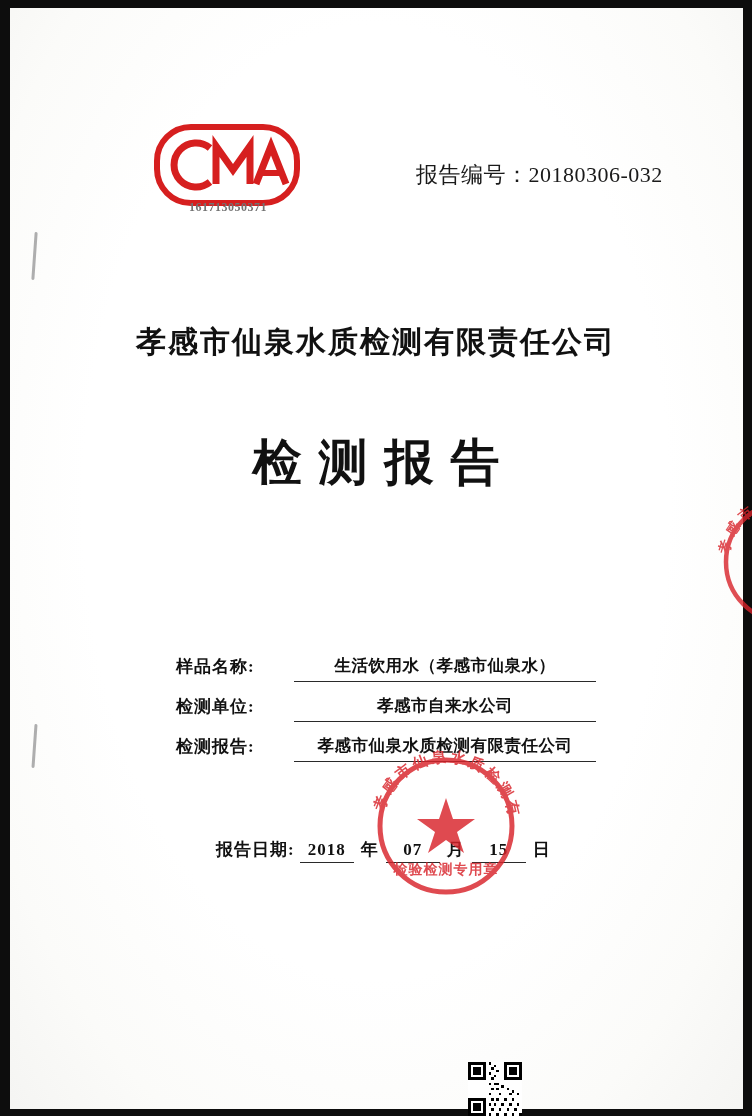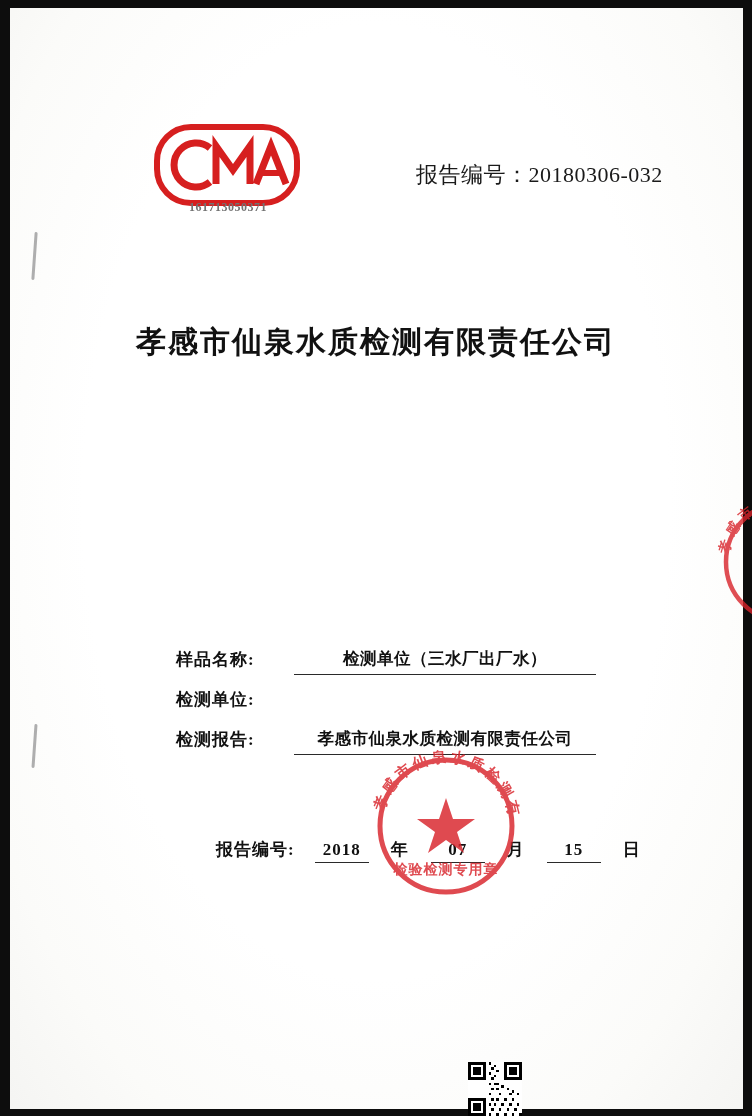--- a/index.html
+++ b/index.html
@@ -93,21 +93,21 @@
 
   
   #fields {
     position: absolute;
     left: 176px;
     top: 648px;
     width: 420px;
   }
   .field-row {
     display: flex;
-    align-items: flex-start;
+    align-items: center;
     height: 40px;
   }
   .field-label {
     width: 118px;
     font-size: 17px;
     font-weight: bold;
     letter-spacing: 1px;
     white-space: nowrap;
     padding-bottom: 4px;
   }
@@ -134,21 +134,21 @@
     letter-spacing: 1px;
     white-space: nowrap;
   }
   #date-row .dlabel { padding-bottom: 2px; }
   .date-num {
     display: inline-block;
     min-width: 46px;
     text-align: center;
     border-bottom: 1.2px solid #2a2a2a;
     padding: 0 4px 2px 4px;
-    margin: 0 20px;
+    margin: 0 5px;
     font-weight: bold;
   }
   .date-unit { padding: 0 2px 2px 2px; }
 
   
   #seal-main {
     position: absolute;
     left: 362px;
     top: 742px;
     width: 168px;
@@ -218,37 +218,39 @@
     </svg>
   </div>
   <div id="cma-number">161713050371</div>
 
   <div id="report-no">
     <span>报告编号：</span><span>20180306-032</span>
   </div>
 
   <div id="company-name">孝感市仙泉水质检测有限责任公司</div>
 
+  <div id="doc-title">检测报告</div>
 
   <div id="fields">
     <div class="field-row">
       <div class="field-label">样品名称:</div>
-      <div class="field-value">检测单位（三水厂出厂水）</div>
+      <div class="field-value">生活饮用水（孝感市仙泉水）</div>
     </div>
     <div class="field-row">
       <div class="field-label">检测单位:</div>
+      <div class="field-value">孝感市自来水公司</div>
     </div>
     <div class="field-row">
       <div class="field-label">检测报告:</div>
       <div class="field-value">孝感市仙泉水质检测有限责任公司</div>
     </div>
   </div>
 
   <div id="date-row">
-    <span class="dlabel">报告编号:</span>
+    <span class="dlabel">报告日期:</span>
     <span class="date-num">2018</span>
     <span class="date-unit">年</span>
     <span class="date-num">07</span>
     <span class="date-unit">月</span>
     <span class="date-num">15</span>
     <span class="date-unit">日</span>
   </div>
 
   <div id="seal-main">
     <svg width="168" height="168" viewBox="0 0 168 168" xmlns="http://www.w3.org/2000/svg">

